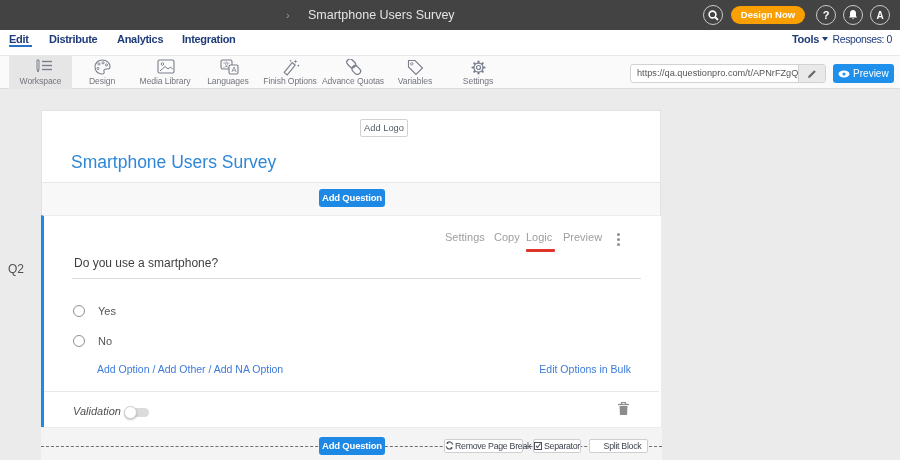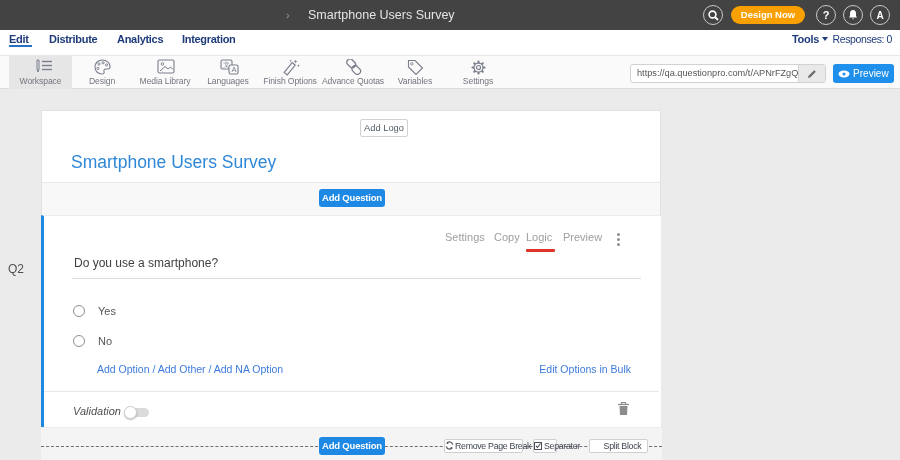--- a/index.html
+++ b/index.html
@@ -231,20 +231,20 @@
   </div>
 
   <div id="strip">
     <div id="dashline"></div>
     <div class="bluebtn" id="addq2">Add Question</div>
     <div class="sbtn" style="left:403px; width:79px;"><svg width="9" height="9" viewBox="0 0 10 10" style="vertical-align:-1px; margin-right:1px;">
           <path d="M8.5 4 A3.6 3.6 0 0 0 2 2.6 M1.5 6 A3.6 3.6 0 0 0 8 7.4" fill="none" stroke="#4A4F5A" stroke-width="1.3"></path>
           <path d="M2.6 0.8 L1.8 3 L4 3.4 Z" fill="#4A4F5A"></path>
           <path d="M7.4 9.2 L8.2 7 L6 6.6 Z" fill="#4A4F5A"></path>
         </svg>Remove Page Break</div>
-    <div class="sbtn" style="left:492px; width:24px;"><svg width="8" height="8" viewBox="0 0 8 8" style="vertical-align:-1px; margin-right:2px;">
+    <div class="sbtn" style="left:492px; width:48px;"><svg width="8" height="8" viewBox="0 0 8 8" style="vertical-align:-1px; margin-right:2px;">
           <rect x="0.5" y="0.5" width="7" height="7" fill="none" stroke="#4A4F5A" stroke-width="1"></rect>
           <path d="M2 4 L3.5 5.5 L6.5 1.5" fill="none" stroke="#4A4F5A" stroke-width="1.1"></path>
         </svg>Separator</div>
     <div class="sbtn" style="left:548px; width:59px;padding-left:8px;">Split Block</div>
   </div>
 
 </div>
 
 </body></html>

